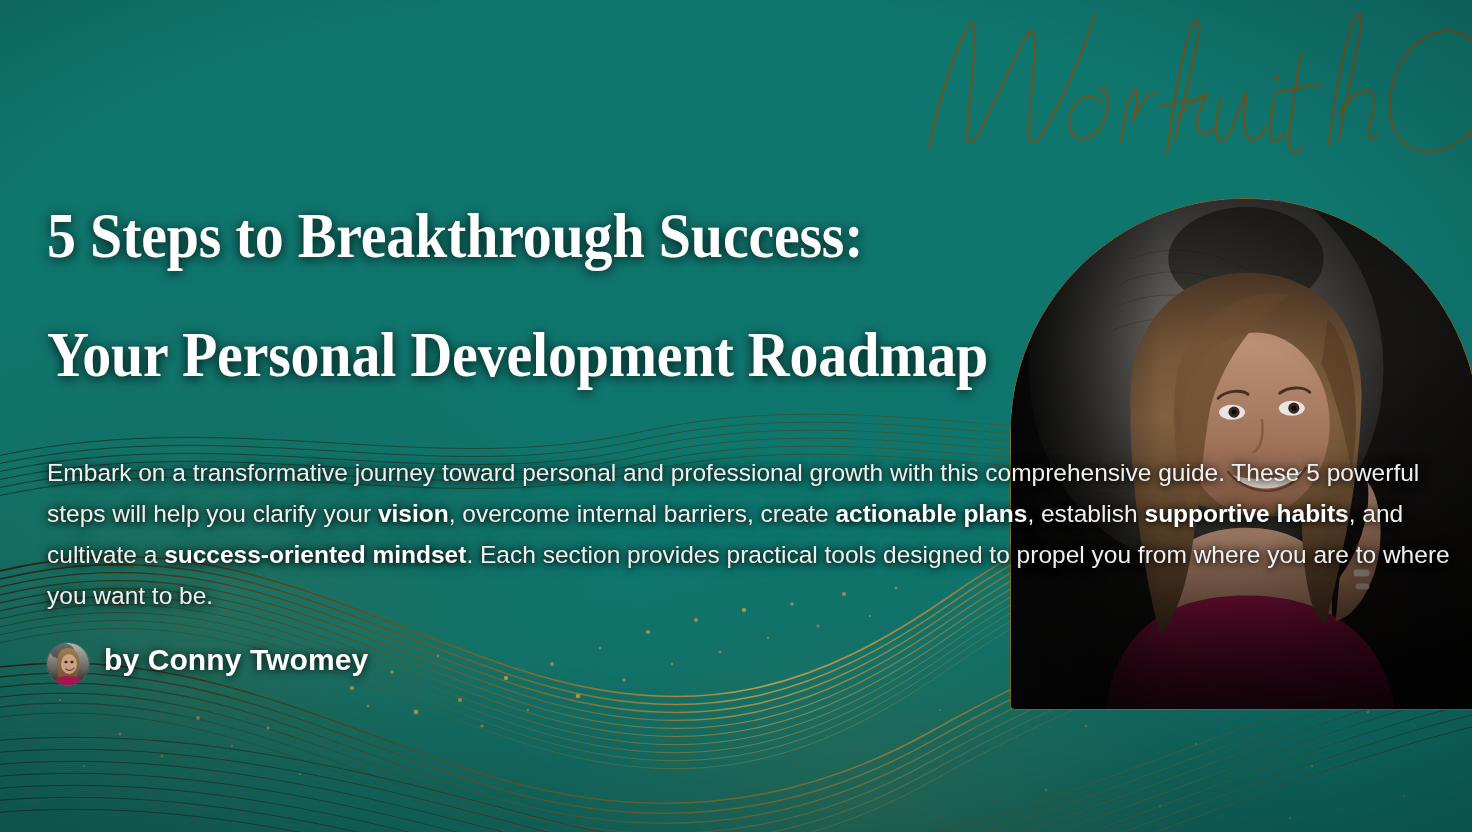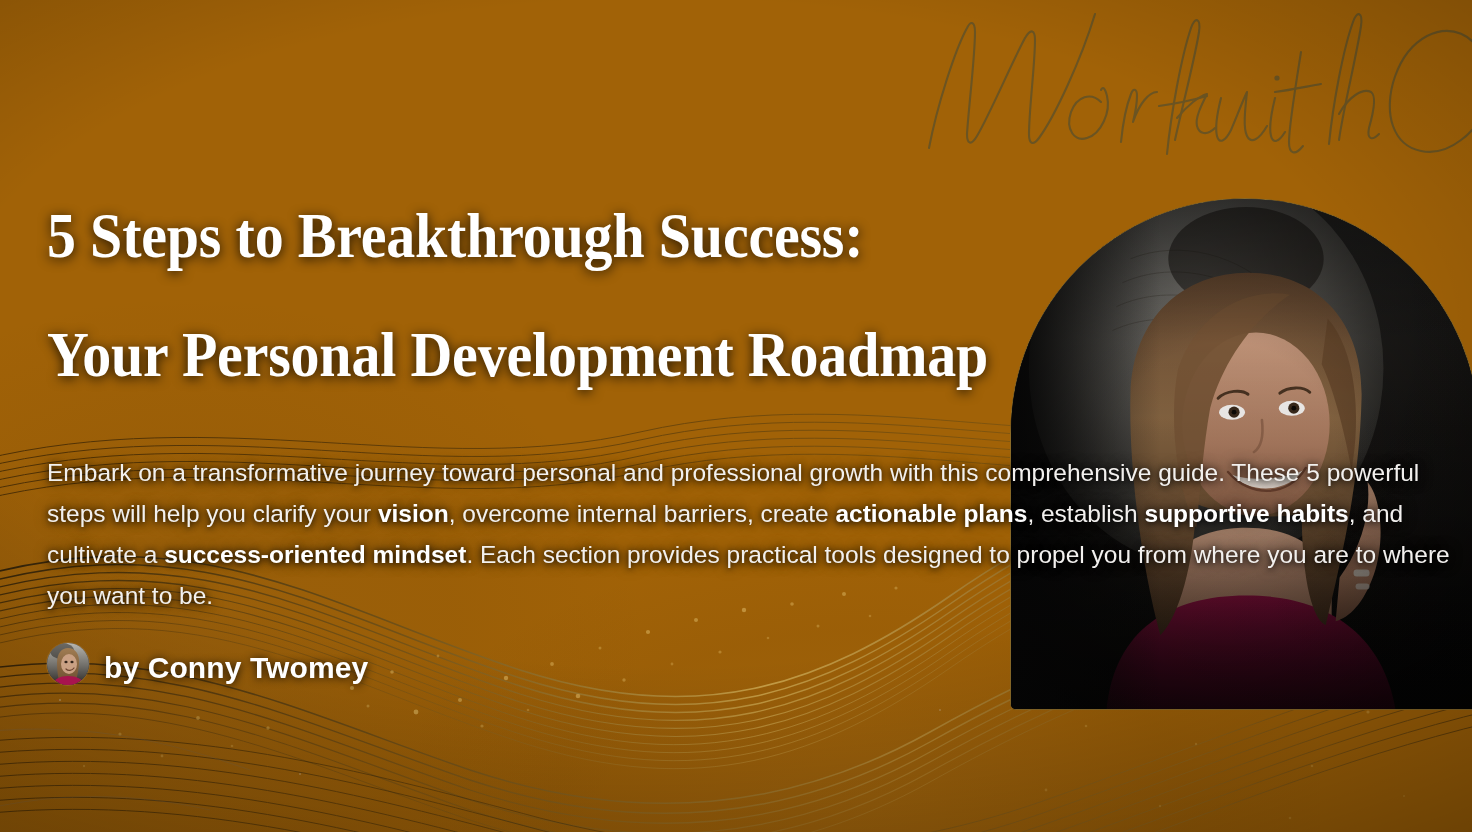--- a/index.html
+++ b/index.html
@@ -7,21 +7,21 @@
 
   html, body {
     width:1472px; height:832px;
     background:#050505;
     overflow:hidden;
   }
 
   .slide {
     position:relative;
     width:1472px; height:832px;
-    background:#a16207;
+    background:#0f766e;
     overflow:hidden;
     font-family:"Liberation Sans", sans-serif;
   }
 
   
   .bg-layer { position:absolute; inset:0; pointer-events:none; }
 
   .bg-glow-left {
     position:absolute; left:-260px; top:300px;
     width:900px; height:700px;
@@ -122,21 +122,21 @@
     line-height:41px;
     color:#f2f0ee;
     text-shadow:0 1px 6px rgba(0,0,0,0.9), 0 0 14px rgba(0,0,0,0.7);
   }
   .body-copy b { font-weight:700; color:#ffffff; }
 
   .byline {
     position:absolute;
     left:0; top:643px;
     display:flex;
-    align-items:flex-end;
+    align-items:flex-start;
     gap:15px;
   }
   .avatar {
     width:42px; height:42px;
     border-radius:50%;
     overflow:hidden;
     flex:0 0 42px;
     background:#2a2a2a;
     box-shadow:0 0 0 1px rgba(255,255,255,0.10);
   }

